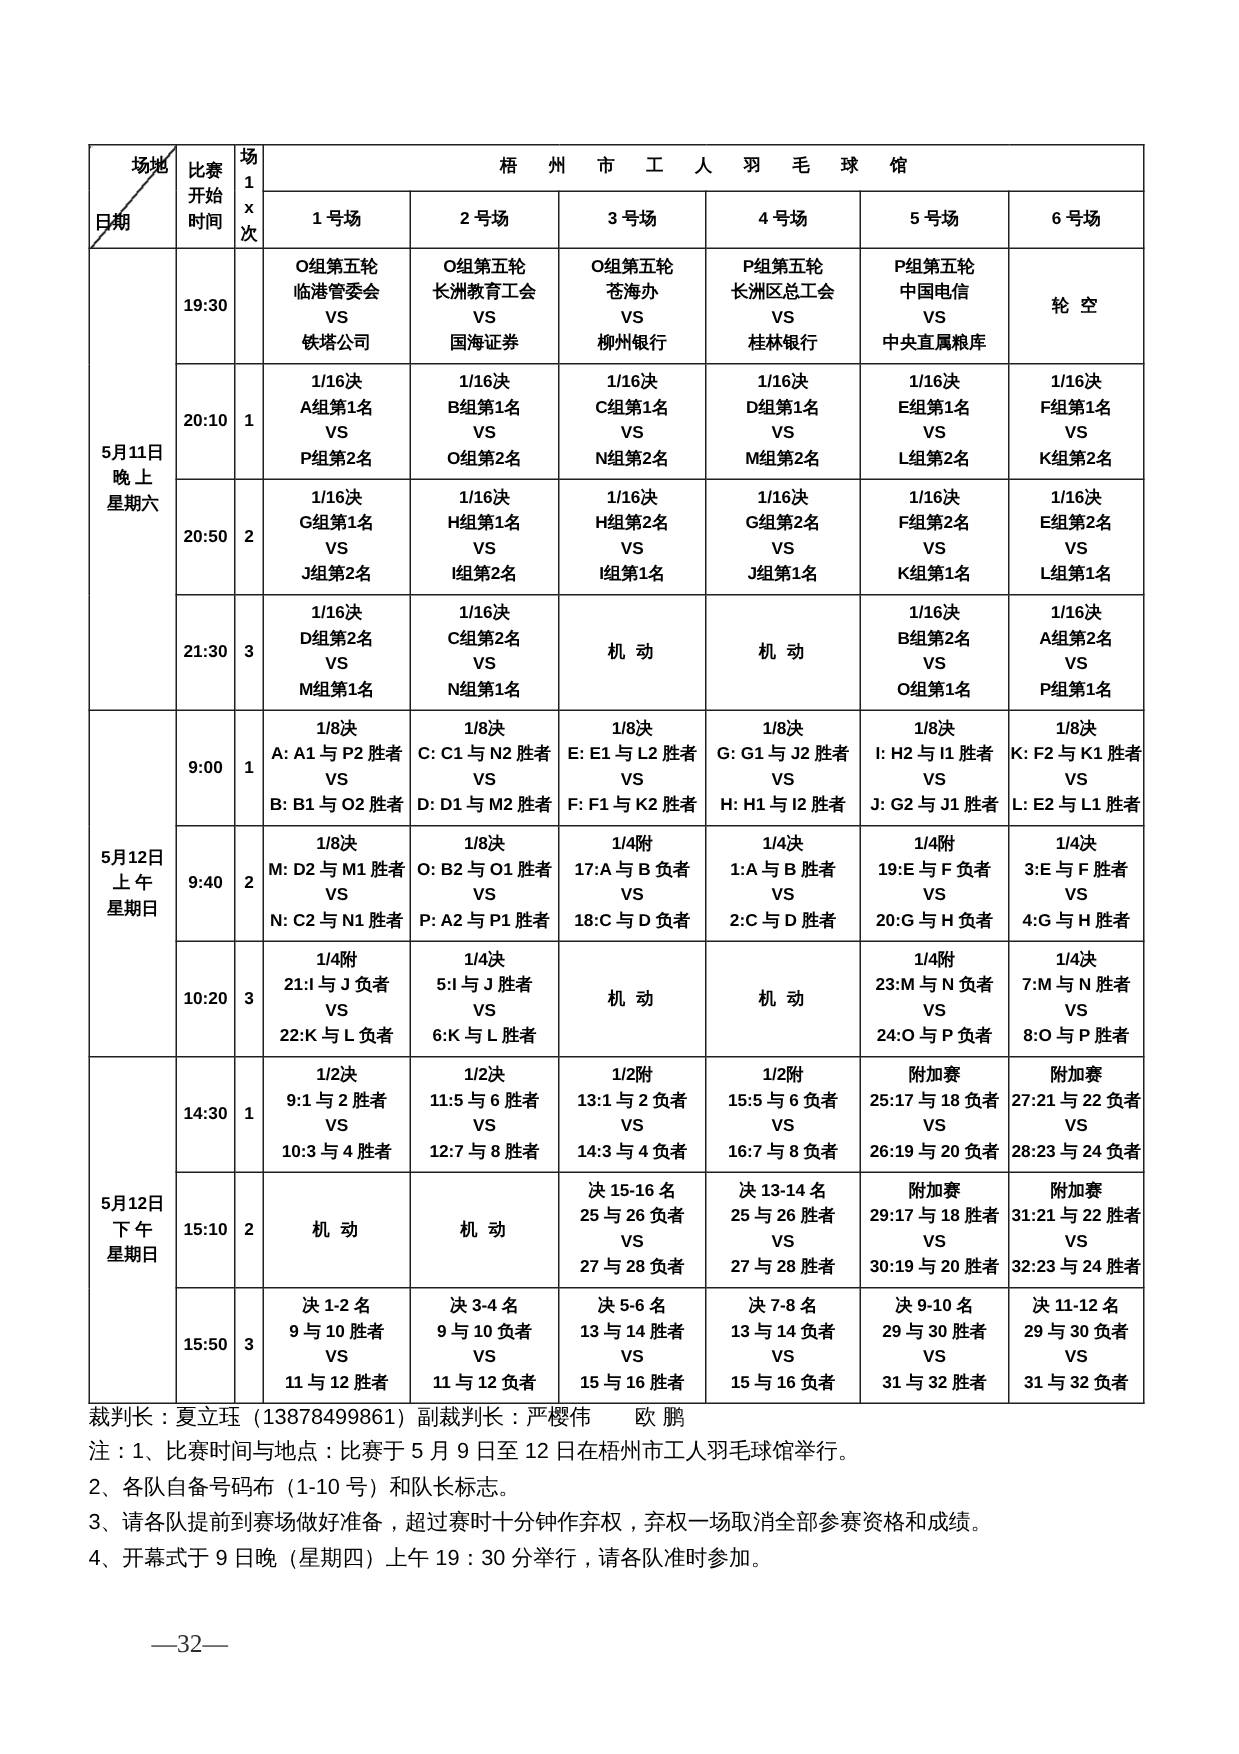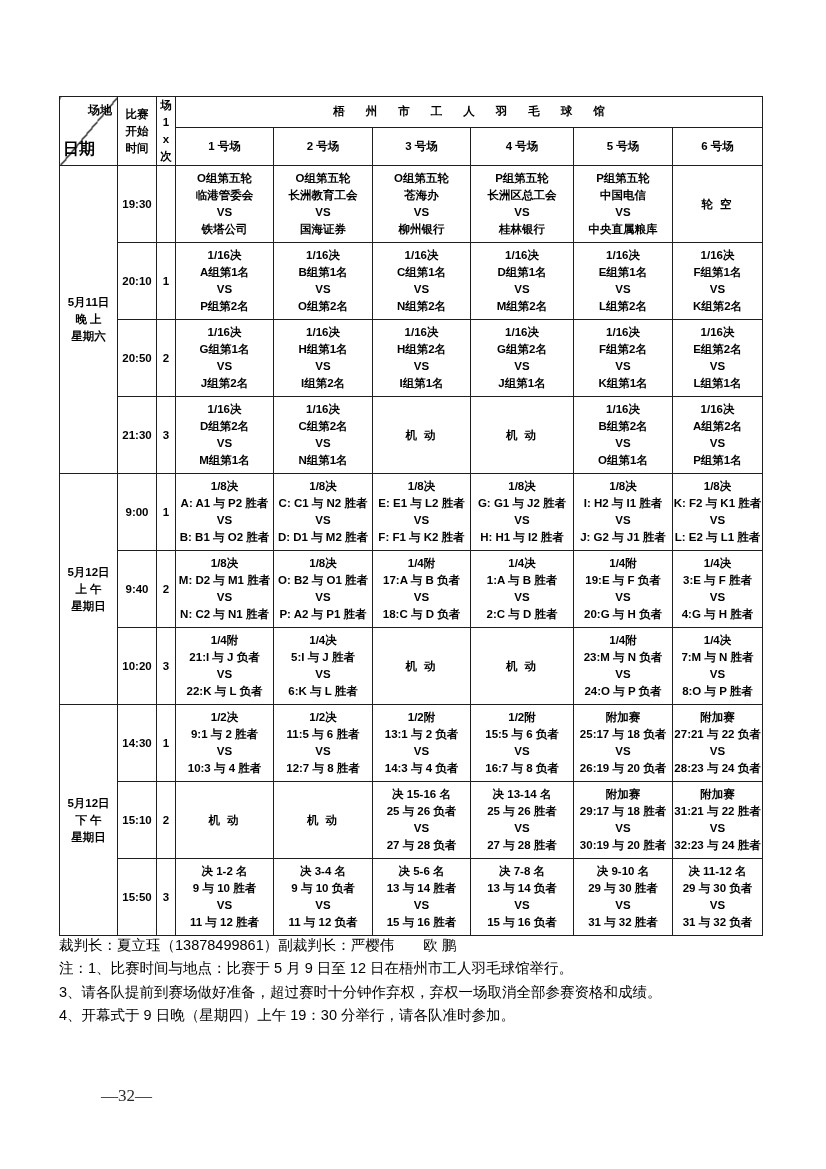--- a/index.html
+++ b/index.html
@@ -9,21 +9,21 @@
 
   table.sched { position:absolute; left:59px; top:96px; border-collapse:collapse; table-layout:fixed;padding-left:44px; }
   table.sched td { border:1px solid #1f1f1f; text-align:center; vertical-align:middle;
     font-weight:bold; white-space:pre; font-size:11.5px; line-height:17px; overflow:hidden; }
 
   td.title-cell { font-size:22px; letter-spacing:21px; text-indent:21px; line-height:29px; }
   td.court-head { font-size:14px; }
   td.corner { position:relative; padding:0;
     background-image:linear-gradient(to bottom right, transparent 49.3%, #1f1f1f 49.3%, #1f1f1f 50.9%, transparent 50.9%); }
   .corner-top { position:absolute; top:5px; right:5px; font-size:12px; }
-  .corner-bottom { position:absolute; bottom:8px; left:3px; font-size:16px;margin-top:28px; }
+  .corner-bottom { position:absolute; bottom:8px; left:3px; font-size:12px;margin-top:28px; }
   td.head-multi { font-size:12px; line-height:15px;font-family:Liberation Serif, serif; }
   td.sess-head { font-size:11px; line-height:12.5px; }
   td.date-cell { font-size:11.5px; line-height:36px; }
   td.time-cell { font-size:12px; }
   td.sess-cell { font-size:12px; }
   td.single { font-size:13px; letter-spacing:2px; }
 
   .footer { position:absolute; left:59px; top:934px; width:714px; font-weight:normal;
     font-size:14.5px; line-height:23.4px; }
   .ref-line { display:flex; }
@@ -345,18 +345,19 @@
     </tr>
   </tbody>
     </table>
 
   <div class="footer">
     <div class="ref-line">
       <span>裁判长：夏立珏（13878499861）</span>
       <span class="ref-deputy">副裁判长：严樱伟　　欧 鹏</span>
     </div>
     <div>注：1、比赛时间与地点：比赛于 5 月 9 日至 12 日在梧州市工人羽毛球馆举行。</div>
+    <div>2、各队自备号码布（1-10 号）和队长标志。</div>
     <div>3、请各队提前到赛场做好准备，超过赛时十分钟作弃权，弃权一场取消全部参赛资格和成绩。</div>
     <div>4、开幕式于 9 日晚（星期四）上午 19：30 分举行，请各队准时参加。</div>
   </div>
 
   <div class="page-num">—32—</div>
 </div>
 
 </body></html>

